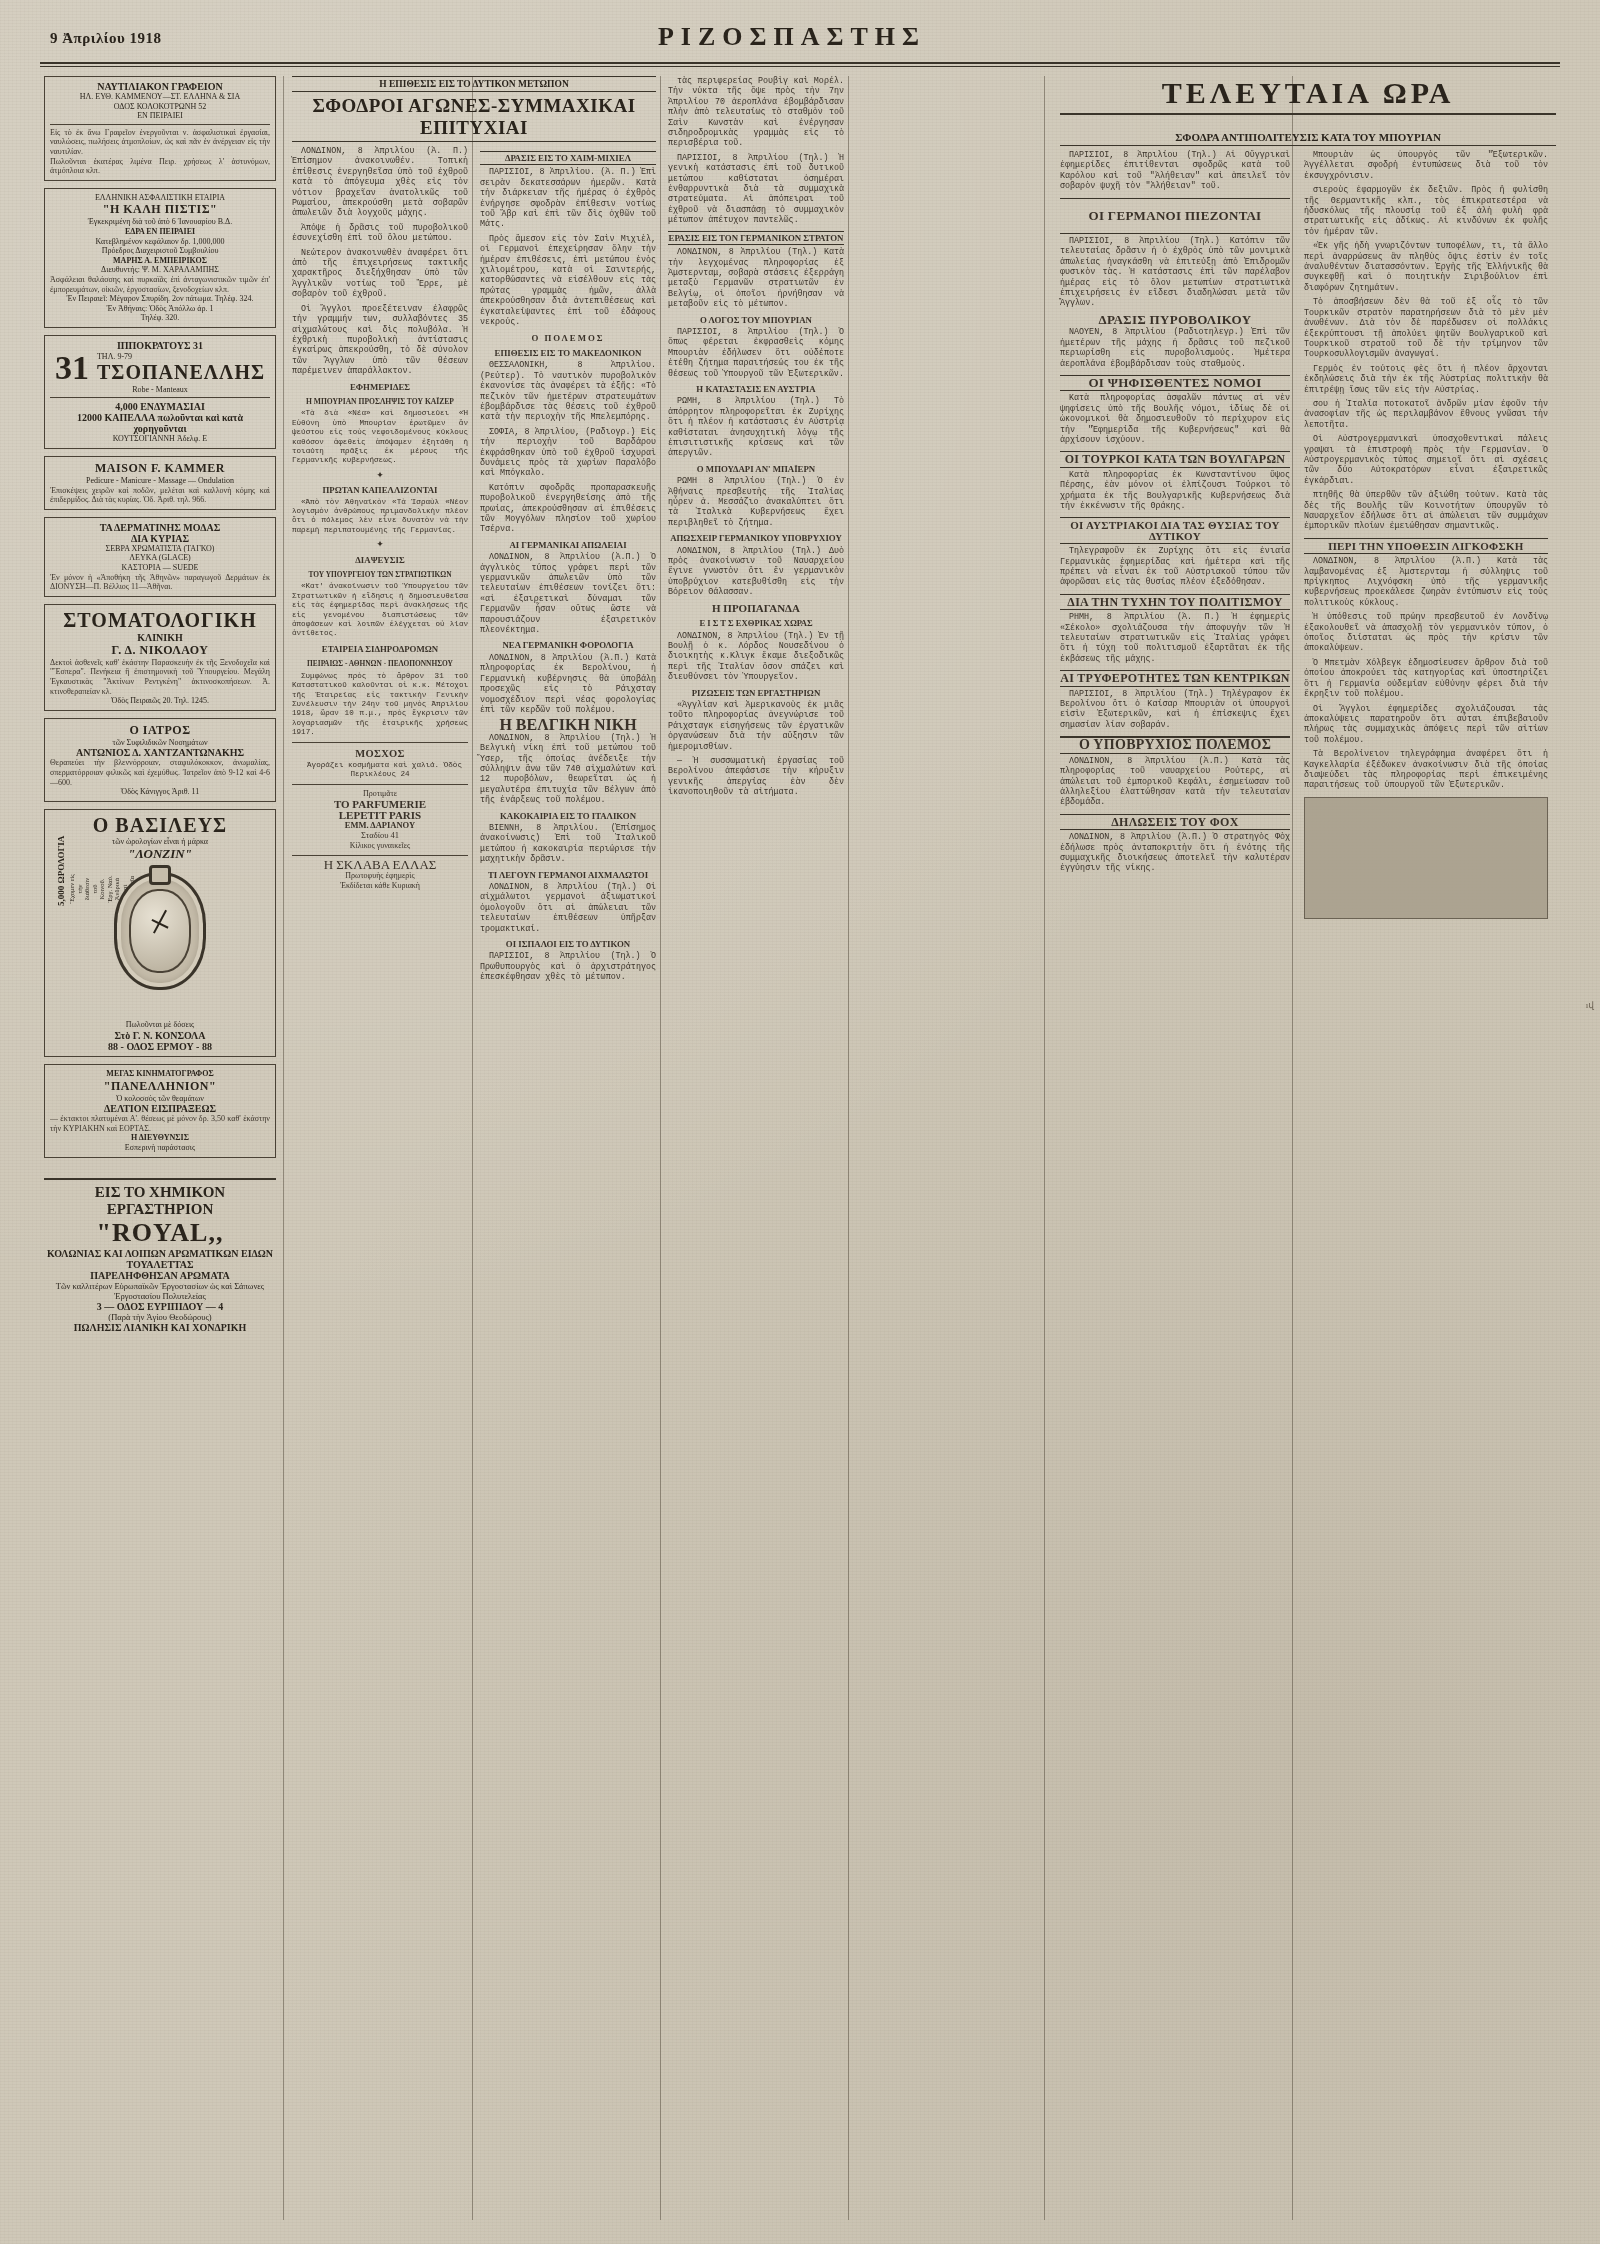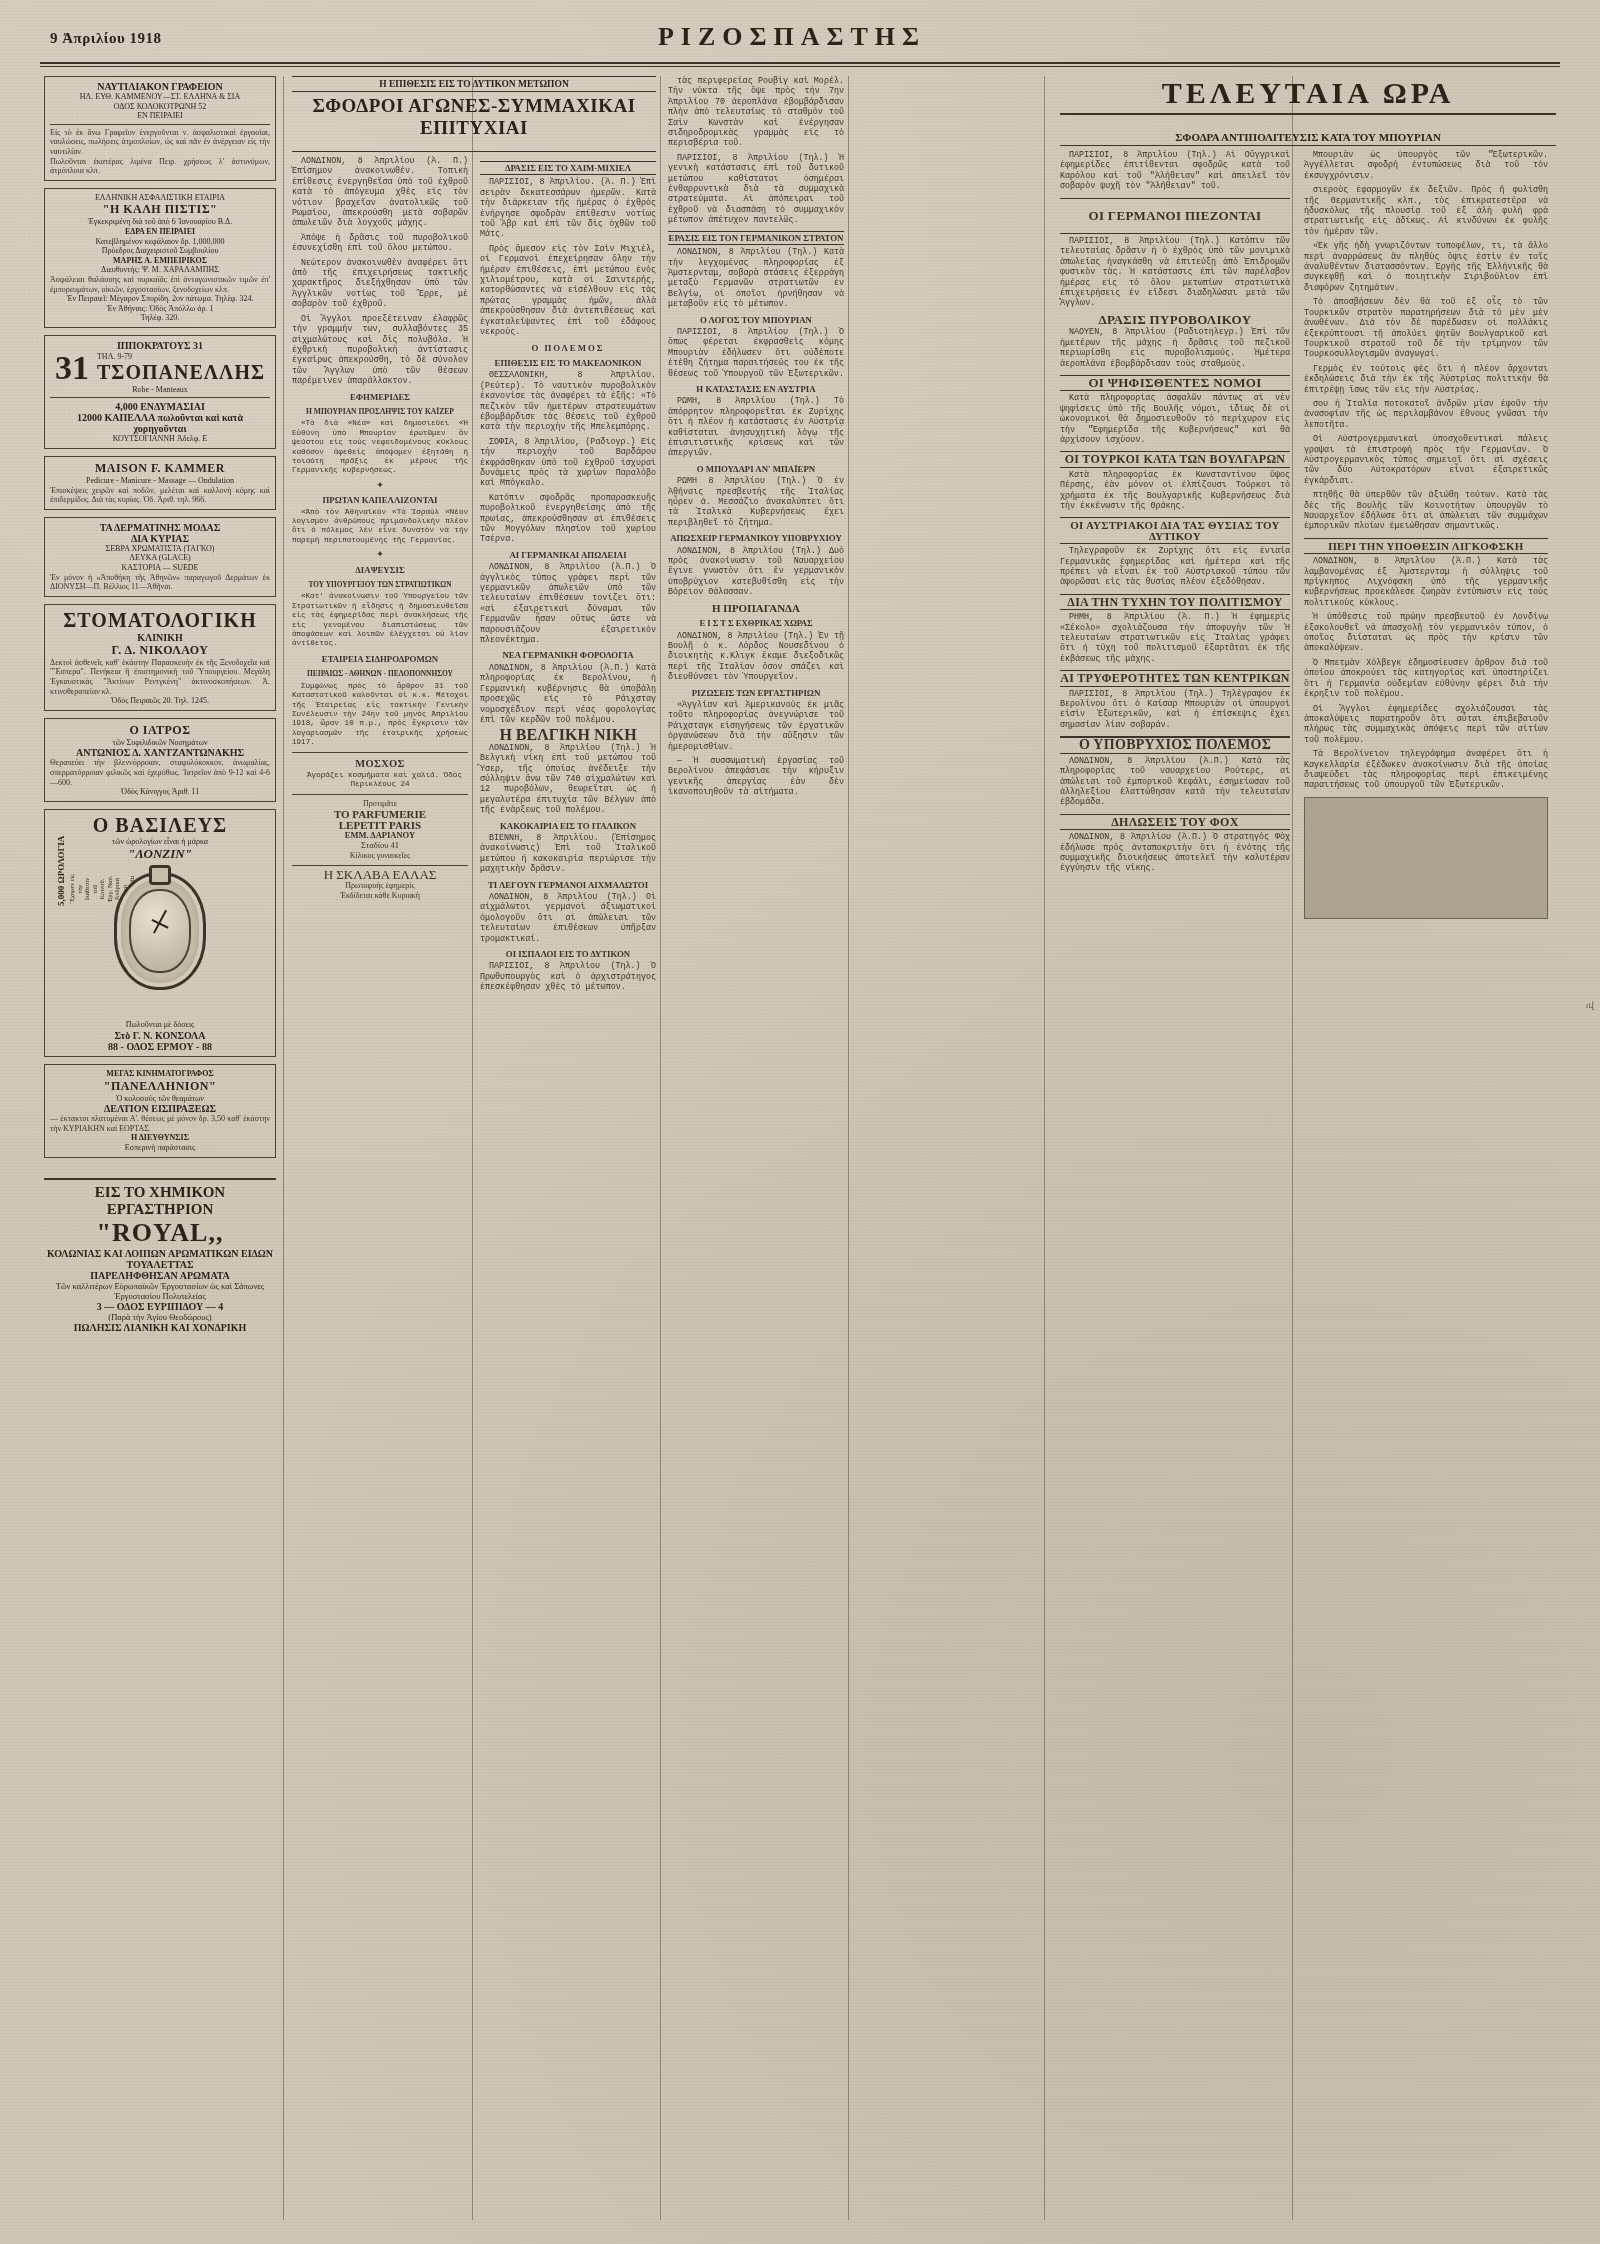--- a/index.html
+++ b/index.html
@@ -224,21 +224,21 @@
       <div class="t3">3 — ΟΔΟΣ ΕΥΡΙΠΙΔΟΥ — 4</div>
       <div class="t4">(Παρὰ τὴν Ἁγίου Θεοδώρους)</div>
       <div class="t3">ΠΩΛΗΣΙΣ ΛΙΑΝΙΚΗ ΚΑΙ ΧΟΝΔΡΙΚΗ</div>
     </div>
   </div>
 
   <div class="col" id="col2" style="width:364px;left:292px">
     <div style="display:flex;gap:16px">
       <div style="width:176px">
         <div style="border-top:1px solid #3a342a;border-bottom:1px solid #3a342a;width:364px;text-align:center;font-size:9.5px;font-weight:bold;padding:2px 0;margin-bottom:3px">Η ΕΠΙΘΕΣΙΣ ΕΙΣ ΤΟ ΔΥΤΙΚΟΝ ΜΕΤΩΠΟΝ</div>
-        <div style="width:364px;text-align:center;font-size:19px;font-weight:bold;letter-spacing:.5px;margin-bottom:4px;border-bottom:1px solid #3a342a;padding-bottom:12px">ΣΦΟΔΡΟΙ ΑΓΩΝΕΣ-ΣΥΜΜΑΧΙΚΑΙ ΕΠΙΤΥΧΙΑΙ</div>
+        <div style="width:364px;text-align:center;font-size:19px;font-weight:bold;letter-spacing:.5px;margin-bottom:4px;border-bottom:1px solid #3a342a;padding-bottom:2px">ΣΦΟΔΡΟΙ ΑΓΩΝΕΣ-ΣΥΜΜΑΧΙΚΑΙ ΕΠΙΤΥΧΙΑΙ</div>
       </div>
     </div>
 
     <div style="display:flex;gap:12px">
       <div style="width:176px" class="body-text">
         <p>ΛΟΝΔΙΝΟΝ, 8 Ἀπριλίου (Ἀ. Π.) Ἐπίσημον ἀνακοινωθέν. Τοπικὴ ἐπίθεσις ἐνεργηθεῖσα ὑπὸ τοῦ ἐχθροῦ κατὰ τὸ ἀπόγευμα χθὲς εἰς τὸν νότιον βραχεῖαν ἀνατολικῶς τοῦ Ρωμαίου, ἀπεκρούσθη μετὰ σοβαρῶν ἀπωλειῶν διὰ λογχοῦς μάχης.</p>
         <p>Ἀπόψε ἡ δρᾶσις τοῦ πυροβολικοῦ ἐσυνεχίσθη ἐπὶ τοῦ ὅλου μετώπου.</p>
         <p>Νεώτερον ἀνακοινωθὲν ἀναφέρει ὅτι ἀπὸ τῆς ἐπιχειρήσεως τακτικῆς χαρακτῆρος διεξήχθησαν ὑπὸ τῶν Ἀγγλικῶν νοτίως τοῦ Ἔρρε, μὲ σοβαρὸν τοῦ ἐχθροῦ.</p>
         <p>Οἱ Ἄγγλοι προεξέτειναν ἐλαφρῶς τὴν γραμμήν των, συλλαβόντες 35 αἰχμαλώτους καὶ δὶς πολυβόλα. Ἡ ἐχθρικὴ πυροβολικὴ ἀντίστασις ἐγκαίρως ἀπεκρούσθη, τὸ δὲ σύνολον τῶν Ἄγγλων ὑπὸ τῶν θέσεων παρέμεινεν ἀπαράλλακτον.</p>
 

